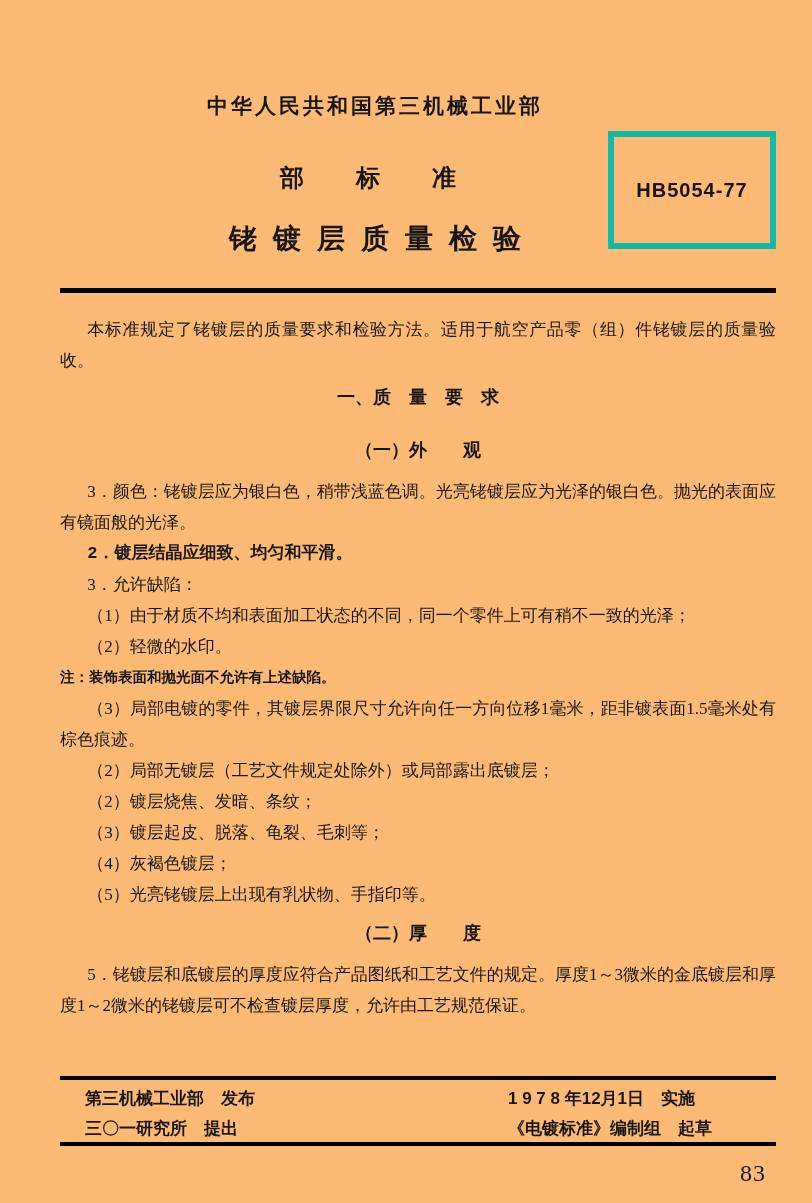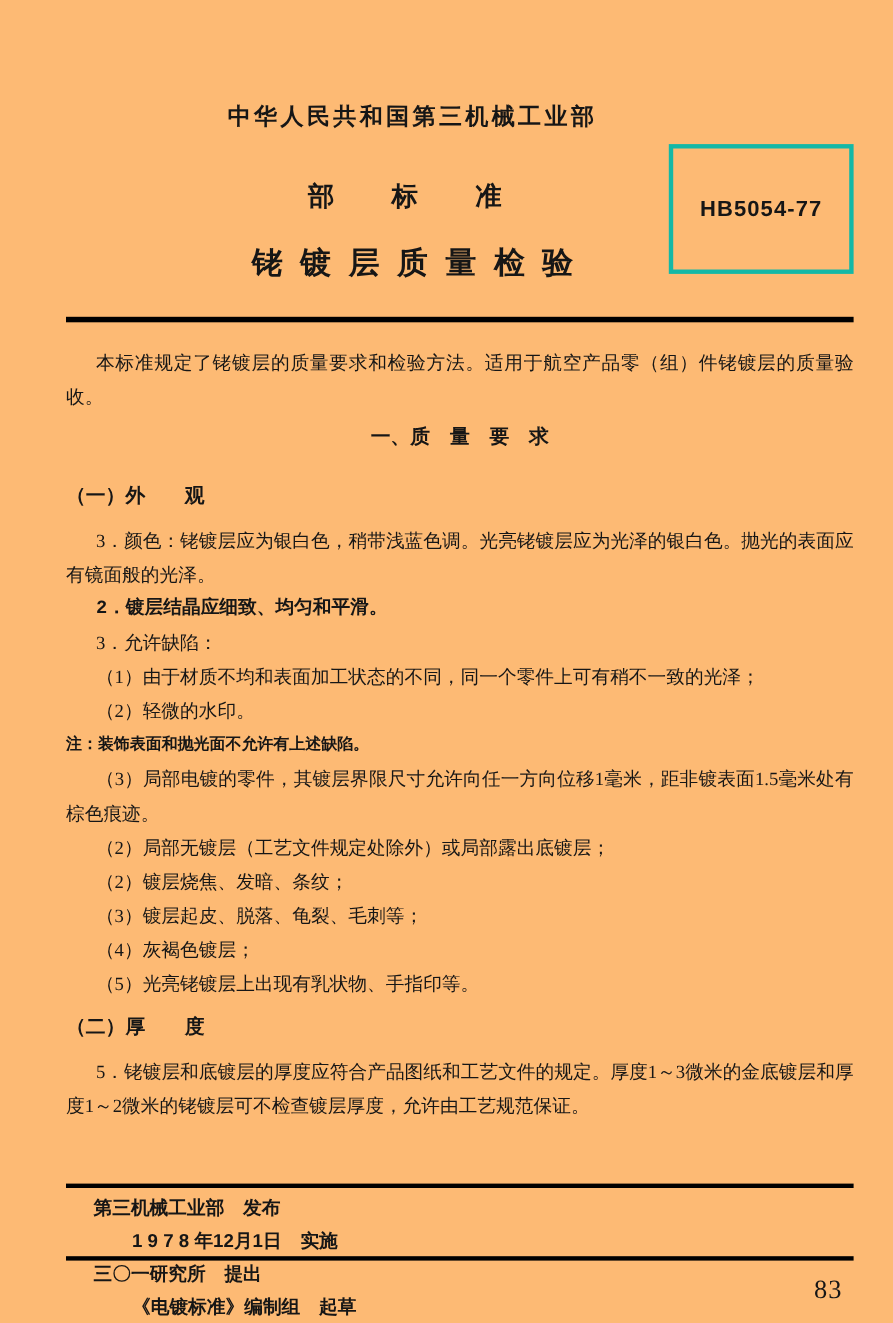--- a/index.html
+++ b/index.html
@@ -29,21 +29,21 @@
     text-align: center;
     font-family: "Liberation Sans", "DejaVu Sans", sans-serif;
     font-weight: bold;
     font-size: 24px;
     letter-spacing: 14px;
   }
   .number-box {
     position: absolute;
     top: 131px; left: 608px;
     width: 168px; height: 118px;
-    border: 4px solid #14b8a6;
+    border: 6px solid #14b8a6;
     display: flex;
     align-items: center;
     justify-content: center;
   }
   .number-box span {
     font-family: "Liberation Sans", "DejaVu Sans", sans-serif;
     font-weight: bold;
     font-size: 20px;
     letter-spacing: 1px;
   }
@@ -84,39 +84,39 @@
   }
   h2.sec {
     text-align: center;
     font-family: "Liberation Sans", "DejaVu Sans", sans-serif;
     font-weight: bold;
     font-size: 18px;
     line-height: 31px;
     margin: 6px 0 22px 0;
   }
   h3.sub {
-    text-align: left;
+    text-align: center;
     font-family: "Liberation Sans", "DejaVu Sans", sans-serif;
     font-weight: bold;
     font-size: 18px;
     line-height: 31px;
     margin: 0 0 10px 0;
   }
   h3.sub.later { margin-top: 8px; }
 
   
   .footer-rows {
     position: absolute;
     top: 1084px; left: 60px; width: 716px;
     font-family: "Liberation Sans", "DejaVu Sans", sans-serif;
     font-weight: bold;
     font-size: 17px;
     line-height: 30px;
   }
-  .footer-row { display: flex; flex-direction: column; }
+  .footer-row { display: flex; }
   .footer-row .f-left {
     width: 388px;
     padding-left: 25px;
   }
   .footer-row .f-right {
     flex: 1;
     padding-left: 60px;
   }
   .page-number {
     position: absolute;

